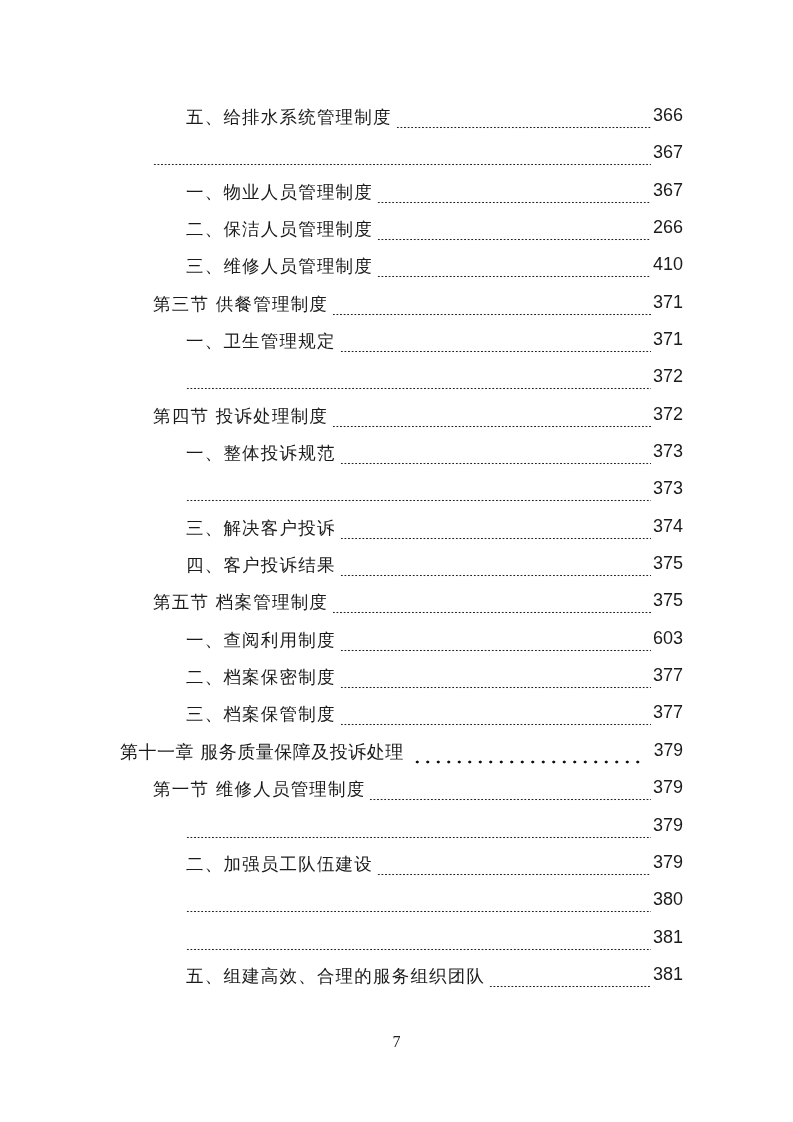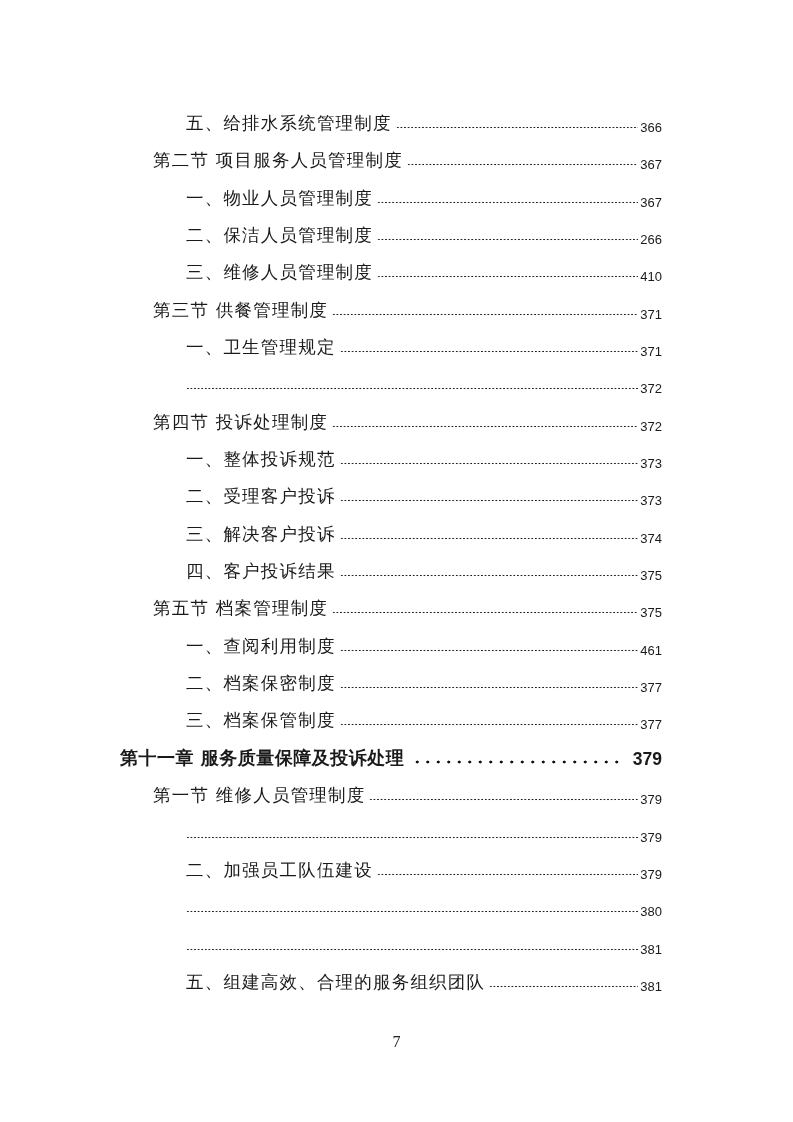--- a/index.html
+++ b/index.html
@@ -17,30 +17,30 @@
     }
     .toc {
       position: absolute;
       left: 0;
       top: 100px;
       width: 793px;
     }
     .toc-row {
       position: absolute;
       display: flex;
-      align-items: flex-end;
+      align-items: flex-start;
       height: 30px;
-      right: 131px;
+      right: 110px;
       font-size: 17.5px;
       letter-spacing: 1.2px;
       white-space: nowrap;
     }
     .toc-row.level-item { left: 186px; }
     .toc-row.level-section { left: 153px; }
-    .toc-row.level-chapter { left: 120px; font-weight: bold; font-size: 18px; letter-spacing: 0.5px; }
+    .toc-row.level-chapter { left: 120px; font-weight: normal; font-size: 18px; letter-spacing: 0.5px; }
     .toc-title {
       flex: 0 0 auto;
       padding-right: 4px;
     }
     .toc-leader {
       flex: 1 1 auto;
       overflow: hidden;
       position: relative;
       height: 4px;
       align-self: flex-end;
@@ -52,21 +52,21 @@
     }
     .level-chapter .toc-leader {
       background-image: radial-gradient(circle, #111 1.4px, transparent 1.6px);
       background-size: 10.5px 4px;
       margin-left: 4px;
       margin-right: 10px;
     }
     .toc-page {
       flex: 0 0 auto;
       font-family: "Liberation Sans", sans-serif;
-      font-size: 13px;
+      font-size: 18px;
       letter-spacing: 0;
       padding-left: 2px;
     }
     .level-chapter .toc-page { font-size: 17.5px; }
     .page-number {
       position: absolute;
       top: 1033px;
       left: 0;
       width: 793px;
       text-align: center;
@@ -78,21 +78,20 @@
 </head>
 <body>
 
 <div class="toc">
   <div class="toc-row level-item" style="top:5px">
     <span class="toc-title">五、给排水系统管理制度</span>
     <span class="toc-leader"></span>
     <span class="toc-page">366</span>
   </div>
   <div class="toc-row level-section" style="top:42px">
-    <span class="toc-title">第二节  项目服务人员管理制度</span>
     <span class="toc-leader"></span>
     <span class="toc-page">367</span>
   </div>
   <div class="toc-row level-item" style="top:80px">
     <span class="toc-title">一、物业人员管理制度</span>
     <span class="toc-leader"></span>
     <span class="toc-page">367</span>
   </div>
   <div class="toc-row level-item" style="top:117px">
     <span class="toc-title">二、保洁人员管理制度</span>
@@ -122,21 +121,20 @@
     <span class="toc-title">第四节  投诉处理制度</span>
     <span class="toc-leader"></span>
     <span class="toc-page">372</span>
   </div>
   <div class="toc-row level-item" style="top:341px">
     <span class="toc-title">一、整体投诉规范</span>
     <span class="toc-leader"></span>
     <span class="toc-page">373</span>
   </div>
   <div class="toc-row level-item" style="top:378px">
-    <span class="toc-title">二、受理客户投诉</span>
     <span class="toc-leader"></span>
     <span class="toc-page">373</span>
   </div>
   <div class="toc-row level-item" style="top:416px">
     <span class="toc-title">三、解决客户投诉</span>
     <span class="toc-leader"></span>
     <span class="toc-page">374</span>
   </div>
   <div class="toc-row level-item" style="top:453px">
     <span class="toc-title">四、客户投诉结果</span>
@@ -144,21 +142,21 @@
     <span class="toc-page">375</span>
   </div>
   <div class="toc-row level-section" style="top:490px">
     <span class="toc-title">第五节  档案管理制度</span>
     <span class="toc-leader"></span>
     <span class="toc-page">375</span>
   </div>
   <div class="toc-row level-item" style="top:528px">
     <span class="toc-title">一、查阅利用制度</span>
     <span class="toc-leader"></span>
-    <span class="toc-page">461</span>
+    <span class="toc-page">603</span>
   </div>
   <div class="toc-row level-item" style="top:565px">
     <span class="toc-title">二、档案保密制度</span>
     <span class="toc-leader"></span>
     <span class="toc-page">377</span>
   </div>
   <div class="toc-row level-item" style="top:602px">
     <span class="toc-title">三、档案保管制度</span>
     <span class="toc-leader"></span>
     <span class="toc-page">377</span>

